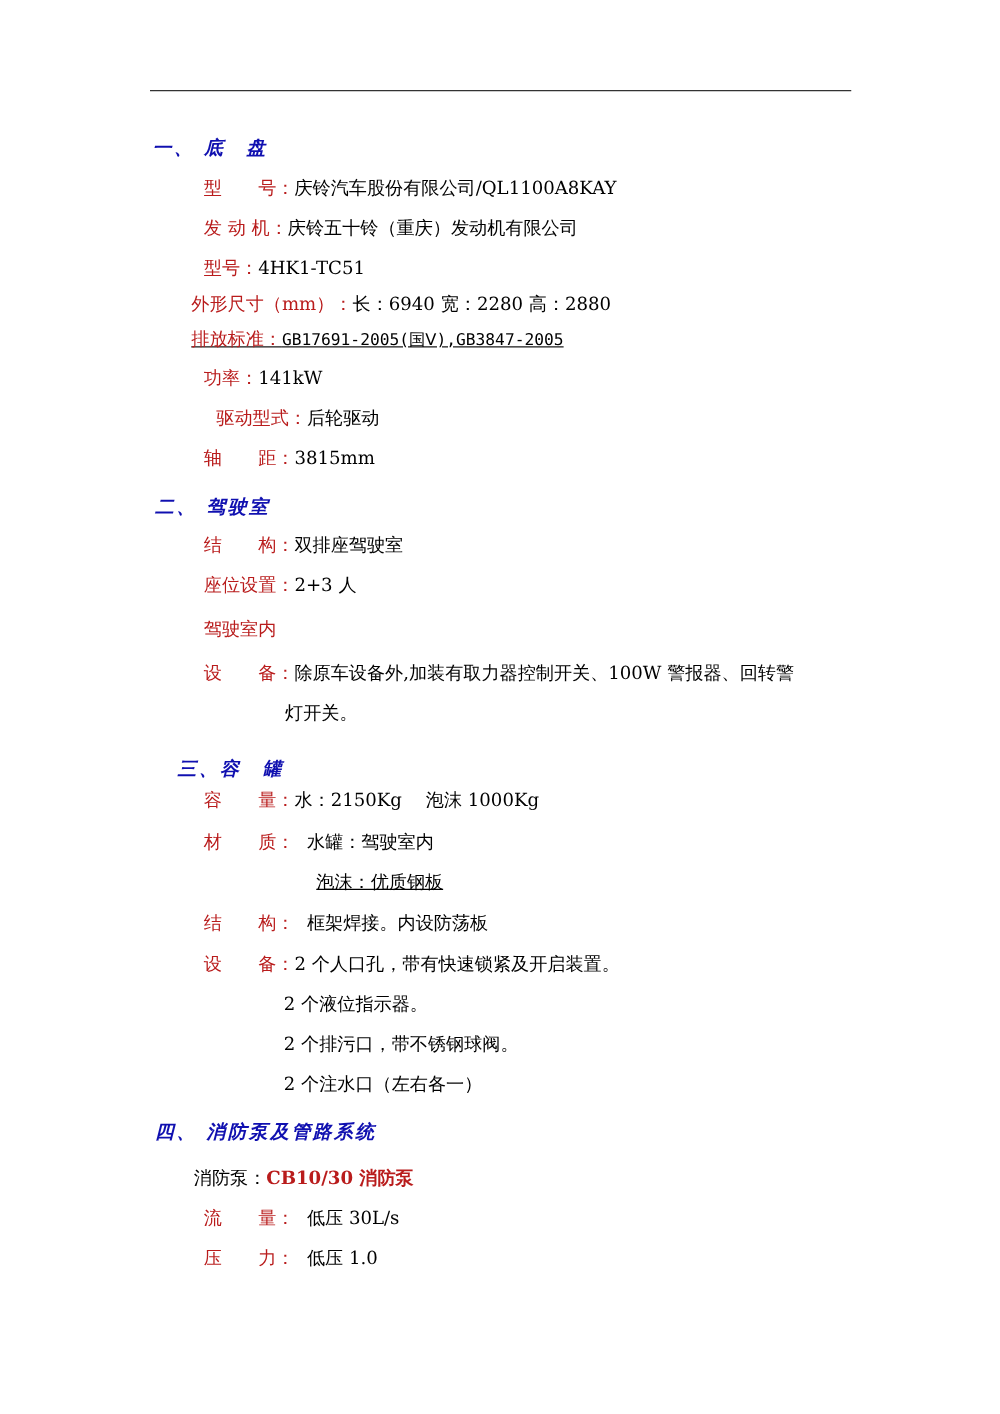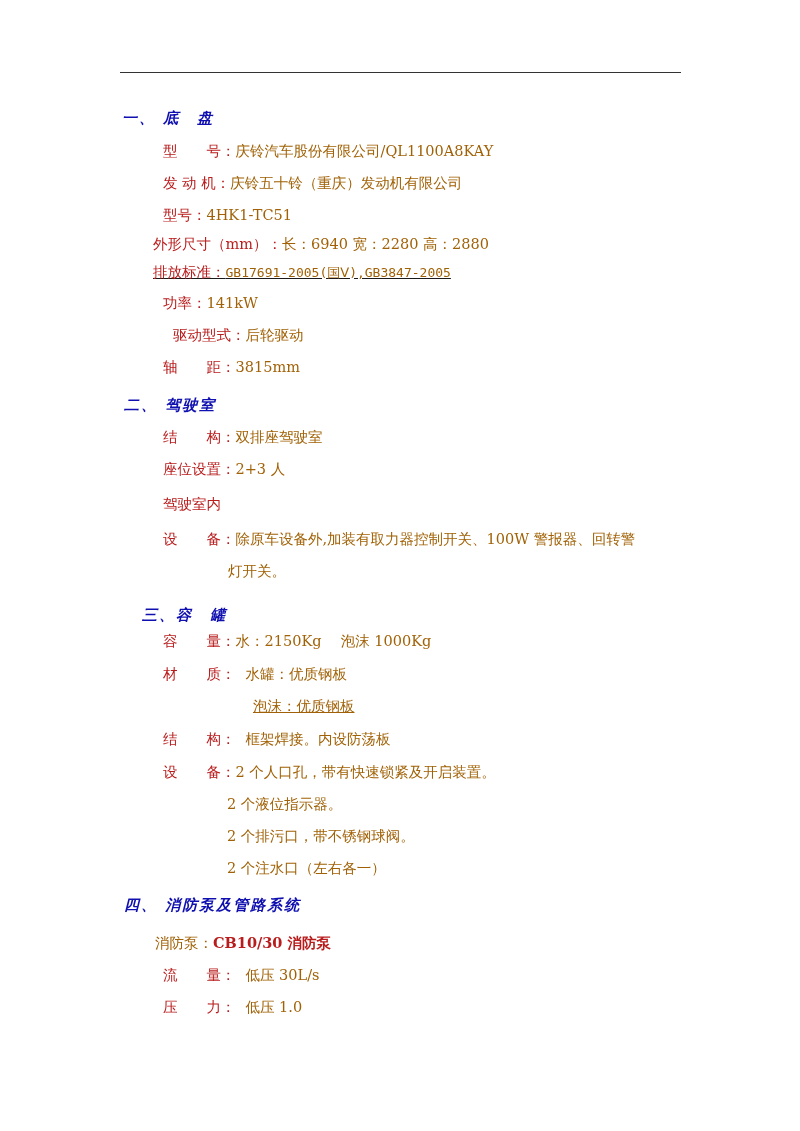--- a/index.html
+++ b/index.html
@@ -4,21 +4,21 @@
 <style>
   html, body { margin:0; padding:0; background:#ffffff; }
   body { width:800px; height:1131px; position:relative; overflow:hidden;
          font-family:"DejaVu Serif","Liberation Serif",serif; color:#1a1a1a; }
   .rule { position:absolute; left:120px; top:72px; width:561px; height:0;
           border-top:1.5px solid #333; }
   .line { position:absolute; white-space:nowrap; font-size:14.5px; line-height:20px; }
   .h { color:#1010b0; font-weight:bold; font-size:15px; letter-spacing:2px;
        font-family:"DejaVu Serif","Liberation Serif",serif; font-style:italic; }
   .lbl { color:#b91c1c; }
-  .val { color:#a16207; }
+  .val { color:#000000; }
   .mono { font-family:"DejaVu Sans Mono","Liberation Mono",monospace; font-size:13px; }
   .bold-red { color:#b91c1c; font-weight:bold; }
   .gap { display:inline-block; }
 </style>
 </head>
 <body>
 
 <div class="rule"></div>
 
 <div class="line h" style="left:122px;top:108px;">一、 底　盘</div>
@@ -33,21 +33,21 @@
 
 <div class="line h" style="left:124px;top:395px;">二、 驾驶室</div>
 <div class="line" style="left:163px;top:427px;"><span class="lbl">结　　构：</span><span class="val">双排座驾驶室</span></div>
 <div class="line" style="left:163px;top:459px;"><span class="lbl">座位设置：</span><span class="val">2+3 人</span></div>
 <div class="line" style="left:163px;top:494px;"><span class="lbl">驾驶室内</span></div>
 <div class="line" style="left:163px;top:529px;"><span class="lbl">设　　备：</span><span class="val">除原车设备外,加装有取力器控制开关、100W 警报器、回转警</span></div>
 <div class="line val" style="left:228px;top:561px;">灯开关。</div>
 
 <div class="line h" style="left:122px;top:605px;margin-left:20px;">三、容　罐</div>
 <div class="line" style="left:163px;top:631px;"><span class="lbl">容　　量：</span><span class="val">水：2150Kg　 泡沫 1000Kg</span></div>
-<div class="line" style="left:163px;top:664px;"><span class="lbl">材　　质：</span><span class="gap" style="width:10px"></span><span class="val">水罐：优质钢板</span></div>
+<div class="line" style="left:163px;top:664px;"><span class="lbl">材　　质：</span><span class="gap" style="width:10px"></span><span class="val">水罐：驾驶室内</span></div>
 <div class="line val" style="left:253px;top:696px;text-decoration:underline;">泡沫：优质钢板</div>
 <div class="line" style="left:163px;top:729px;"><span class="lbl">结　　构：</span><span class="gap" style="width:10px"></span><span class="val">框架焊接。内设防荡板</span></div>
 <div class="line" style="left:163px;top:762px;"><span class="lbl">设　　备：</span><span class="val">2 个人口孔，带有快速锁紧及开启装置。</span></div>
 <div class="line val" style="left:227px;top:794px;">2 个液位指示器。</div>
 <div class="line val" style="left:227px;top:826px;">2 个排污口，带不锈钢球阀。</div>
 <div class="line val" style="left:227px;top:858px;">2 个注水口（左右各一）</div>
 
 <div class="line h" style="left:124px;top:895px;">四、 消防泵及管路系统</div>
 <div class="line" style="left:155px;top:933px;"><span class="val">消防泵：</span><span class="bold-red">CB10/30 消防泵</span></div>
 <div class="line" style="left:163px;top:965px;"><span class="lbl">流　　量：</span><span class="gap" style="width:10px"></span><span class="val">低压 30L/s</span></div>

